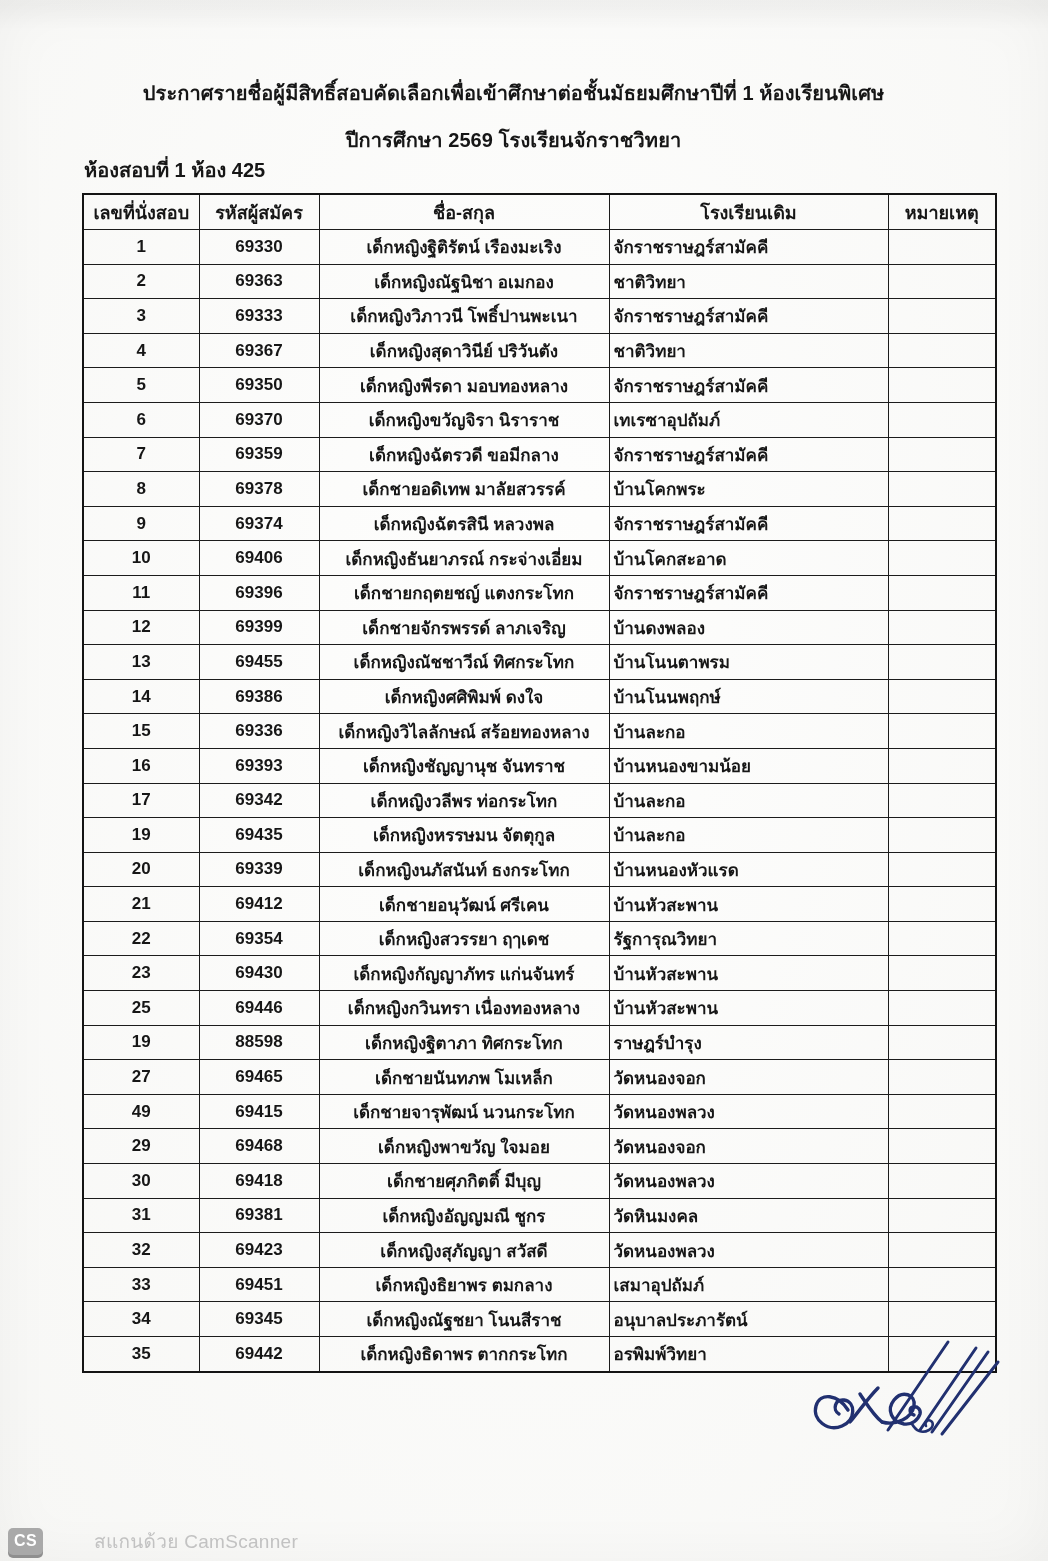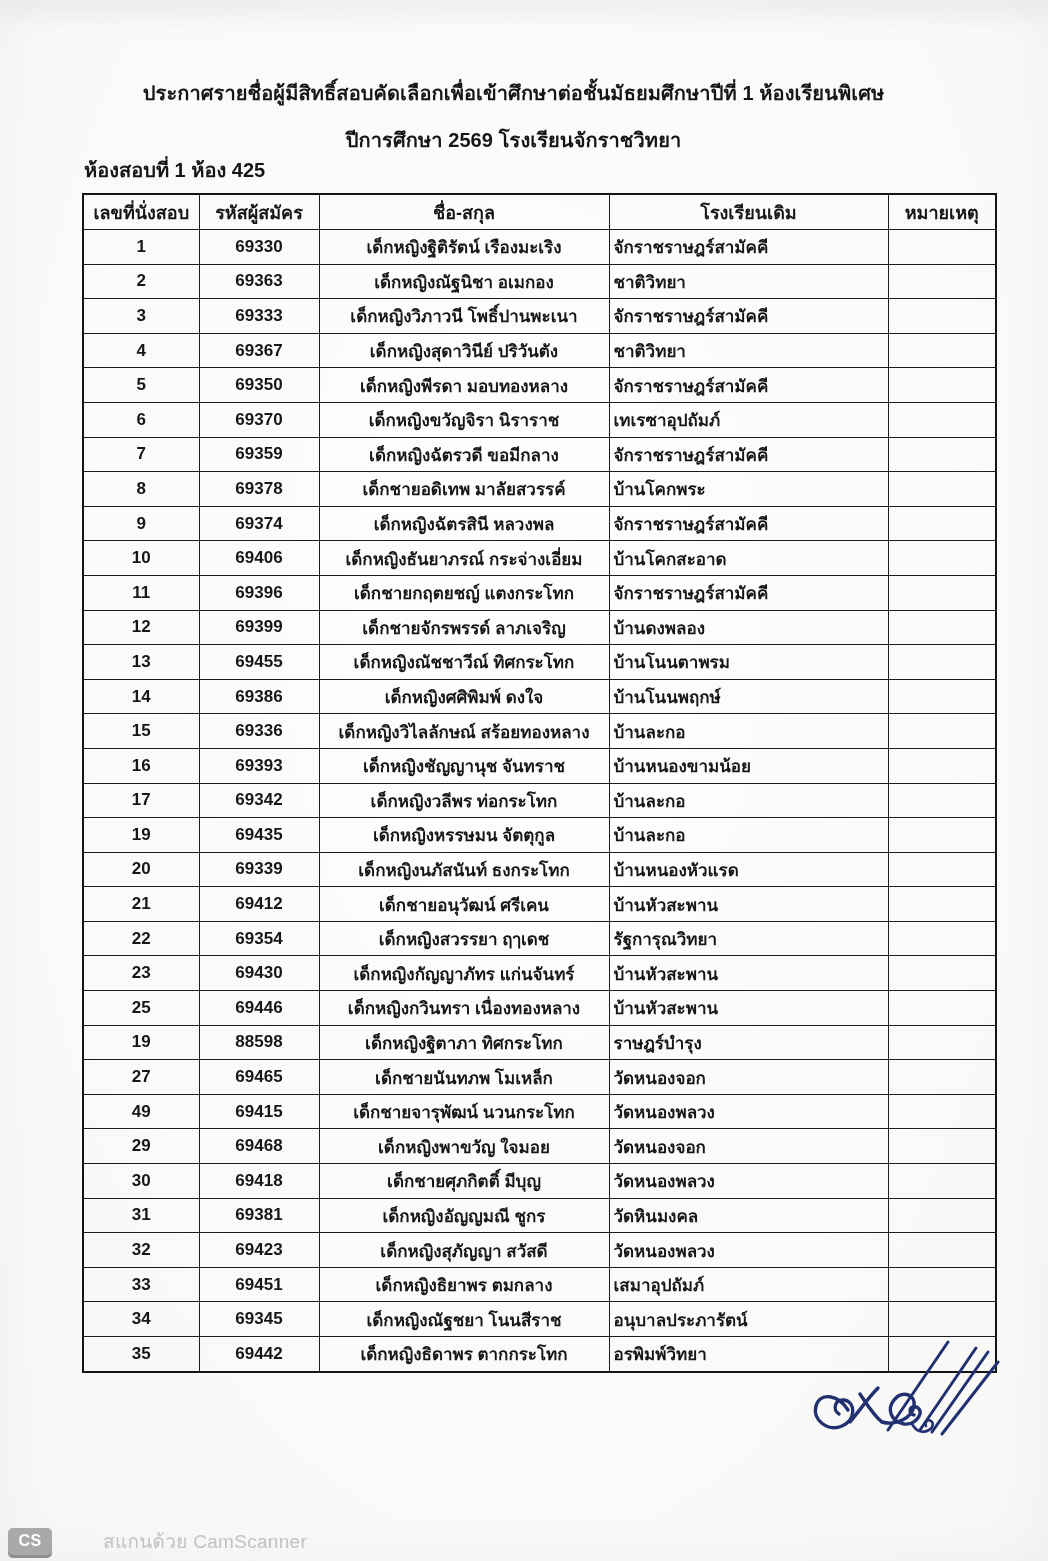--- a/index.html
+++ b/index.html
@@ -70,21 +70,21 @@
   }
   .signature path{
     fill:none;stroke:currentColor;
     stroke-linecap:round;stroke-linejoin:round;
   }
   .watermark{
     position:absolute;left:8px;top:1526px;
     display:flex;align-items:center;gap:9px;
   }
   .cs-badge{
-    width:44px;height:27px;
+    width:35px;height:27px;
     background:#a9a9a9;
     border-radius:5px;
     box-shadow:0 3px 0 #8f8f8f;
     color:#ffffff;
     font-size:16px;font-weight:bold;
     display:flex;align-items:center;justify-content:center;
     letter-spacing:0.5px;
   }
   .cs-text{
     color:#c2c2c2;

